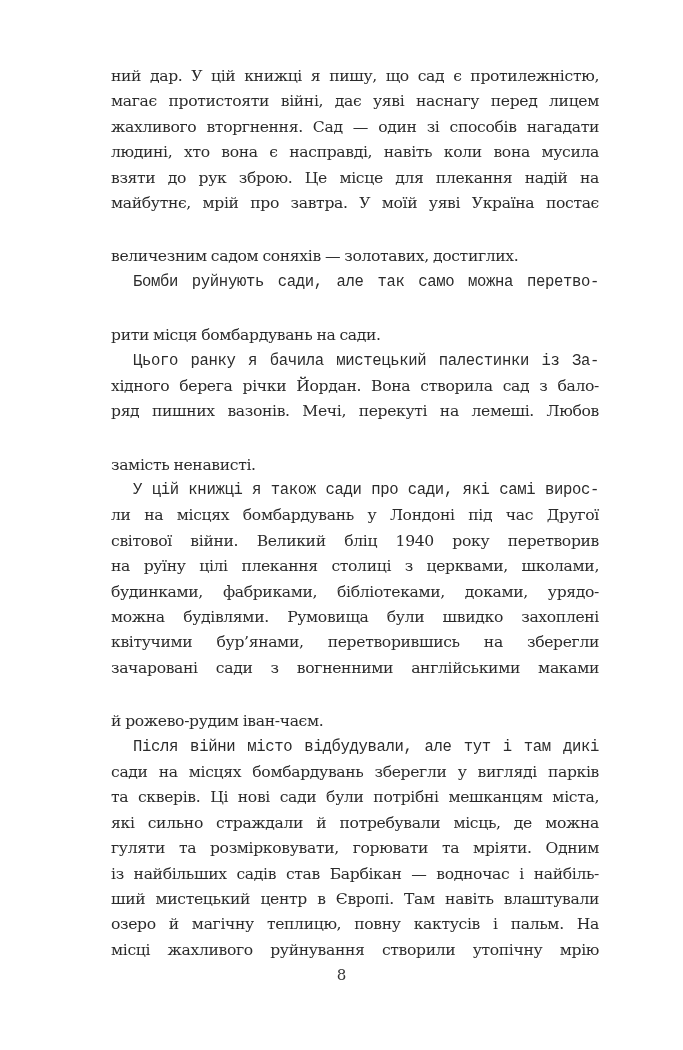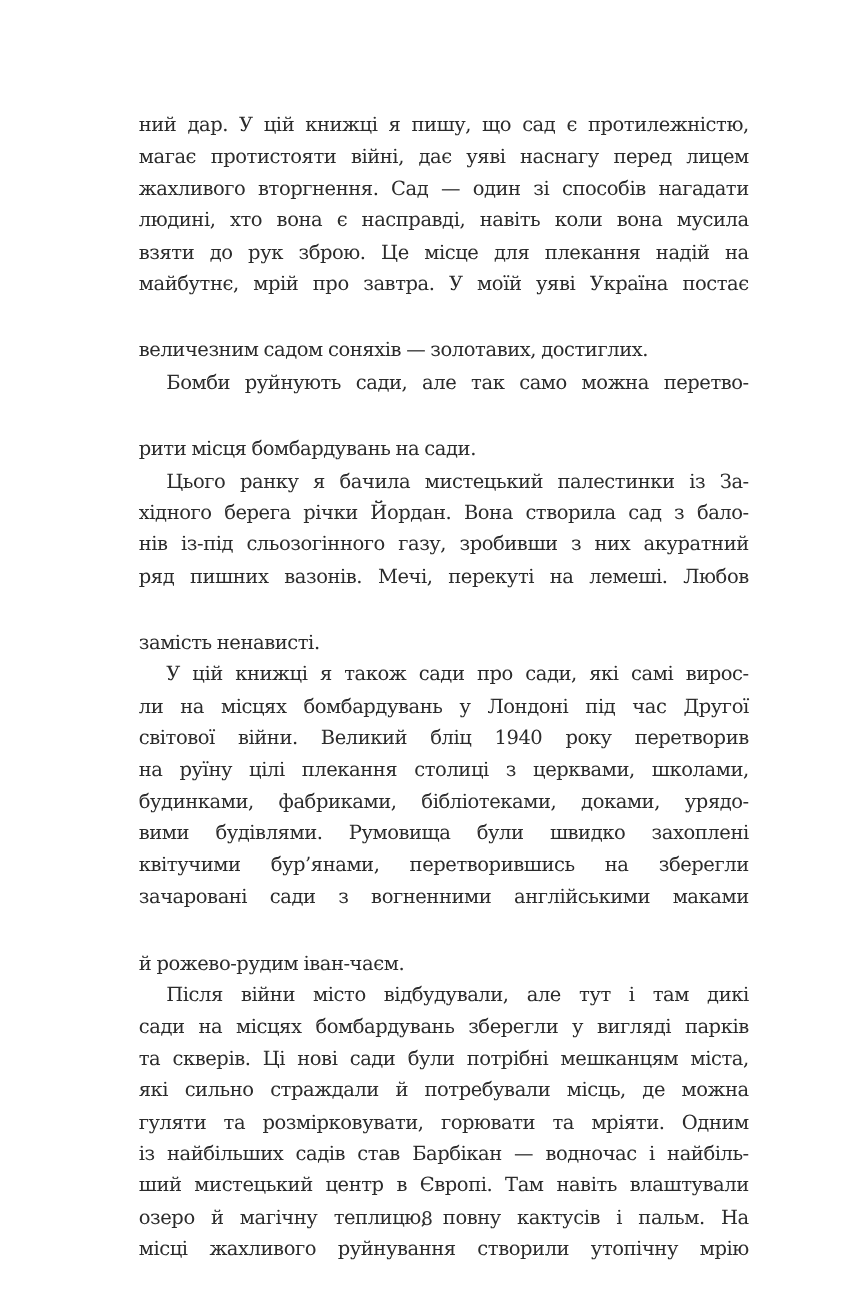--- a/index.html
+++ b/index.html
@@ -11,36 +11,37 @@
       width: 683px;
       height: 1050px;
       position: relative;
       overflow: hidden;
       font-family: "DejaVu Serif", "Liberation Serif", serif;
       color: #2b2b2b;
     }
     .page-body {
       position: absolute;
       left: 111px;
-      top: 88px;
+      top: 64px;
       width: 488px;
     }
     .line {
       display: block;
       height: 25.4px;
       line-height: 25.4px;
       font-size: 15.6px;
       white-space: nowrap;
       text-align: justify;
       text-align-last: justify;
       letter-spacing: -0.35px;
       word-spacing: -0.5px;
     }
     .line.indent {
       padding-left: 22px;
+      font-family: Liberation Mono, monospace;
     }
     .line.last {
       text-align-last: left;
       margin-top: 28px;
     }
     .page-number {
       position: absolute;
       left: 0;
       width: 683px;
       top: 966px;
@@ -57,29 +58,28 @@
     <span class="line">магає протистояти війні, дає уяві наснагу перед лицем</span>
     <span class="line">жахливого вторгнення. Сад — один зі способів нагадати</span>
     <span class="line">людині, хто вона є насправді, навіть коли вона мусила</span>
     <span class="line">взяти до рук зброю. Це місце для плекання надій на</span>
     <span class="line">майбутнє, мрій про завтра. У моїй уяві Україна постає</span>
     <span class="line last">величезним садом соняхів — золотавих, достиглих.</span>
     <span class="line indent">Бомби руйнують сади, але так само можна перетво-</span>
     <span class="line last">рити місця бомбардувань на сади.</span>
     <span class="line indent">Цього ранку я бачила мистецький палестинки із За-</span>
     <span class="line">хідного берега річки Йордан. Вона створила сад з бало-</span>
-    <span class="line">нів із-під сльозогінного газу, зробивши з них акуратний</span>
     <span class="line">ряд пишних вазонів. Мечі, перекуті на лемеші. Любов</span>
     <span class="line last">замість ненависті.</span>
     <span class="line indent">У цій книжці я також сади про сади, які самі вирос-</span>
     <span class="line">ли на місцях бомбардувань у Лондоні під час Другої</span>
     <span class="line">світової війни. Великий бліц 1940 року перетворив</span>
     <span class="line">на руїну цілі плекання столиці з церквами, школами,</span>
     <span class="line">будинками, фабриками, бібліотеками, доками, урядо-</span>
-    <span class="line">вими будівлями. Румовища були швидко захоплені</span>
+    <span class="line">можна будівлями. Румовища були швидко захоплені</span>
     <span class="line">квітучими бур’янами, перетворившись на зберегли</span>
     <span class="line">зачаровані сади з вогненними англійськими маками</span>
     <span class="line last">й рожево-рудим іван-чаєм.</span>
     <span class="line indent">Після війни місто відбудували, але тут і там дикі</span>
     <span class="line">сади на місцях бомбардувань зберегли у вигляді парків</span>
     <span class="line">та скверів. Ці нові сади були потрібні мешканцям міста,</span>
     <span class="line">які сильно страждали й потребували місць, де можна</span>
     <span class="line">гуляти та розмірковувати, горювати та мріяти. Одним</span>
     <span class="line">із найбільших садів став Барбікан — водночас і найбіль-</span>
     <span class="line">ший мистецький центр в Європі. Там навіть влаштували</span>

